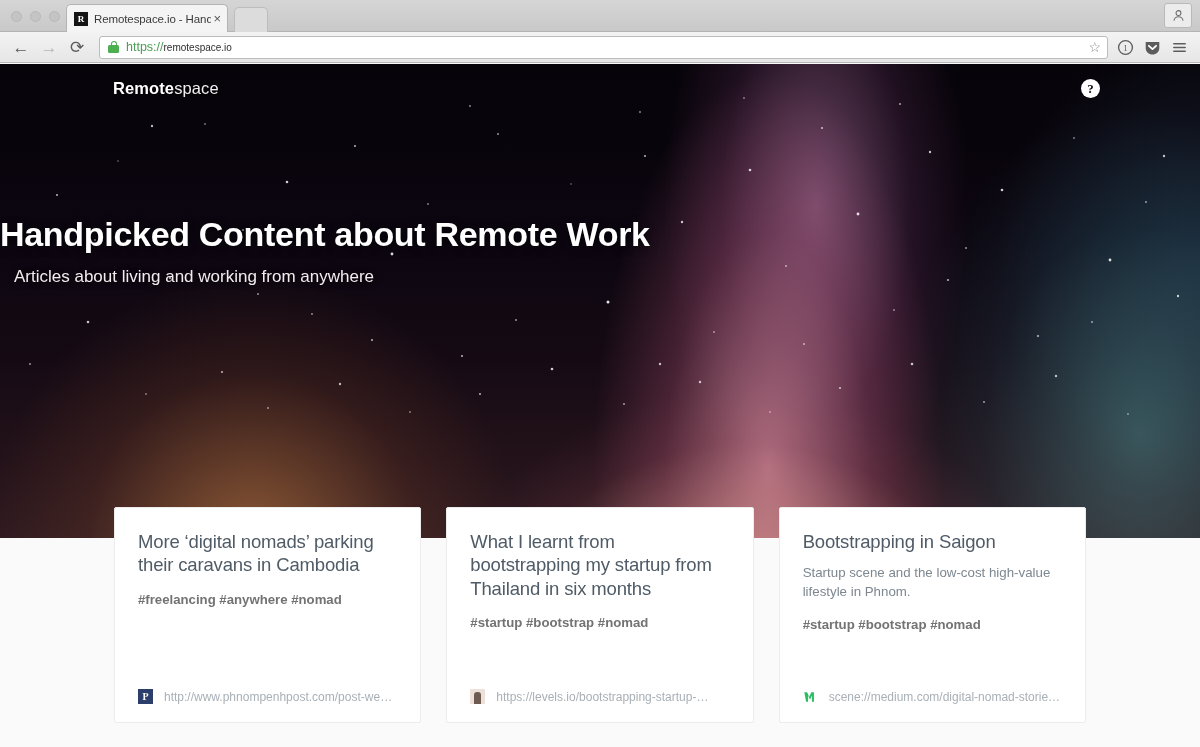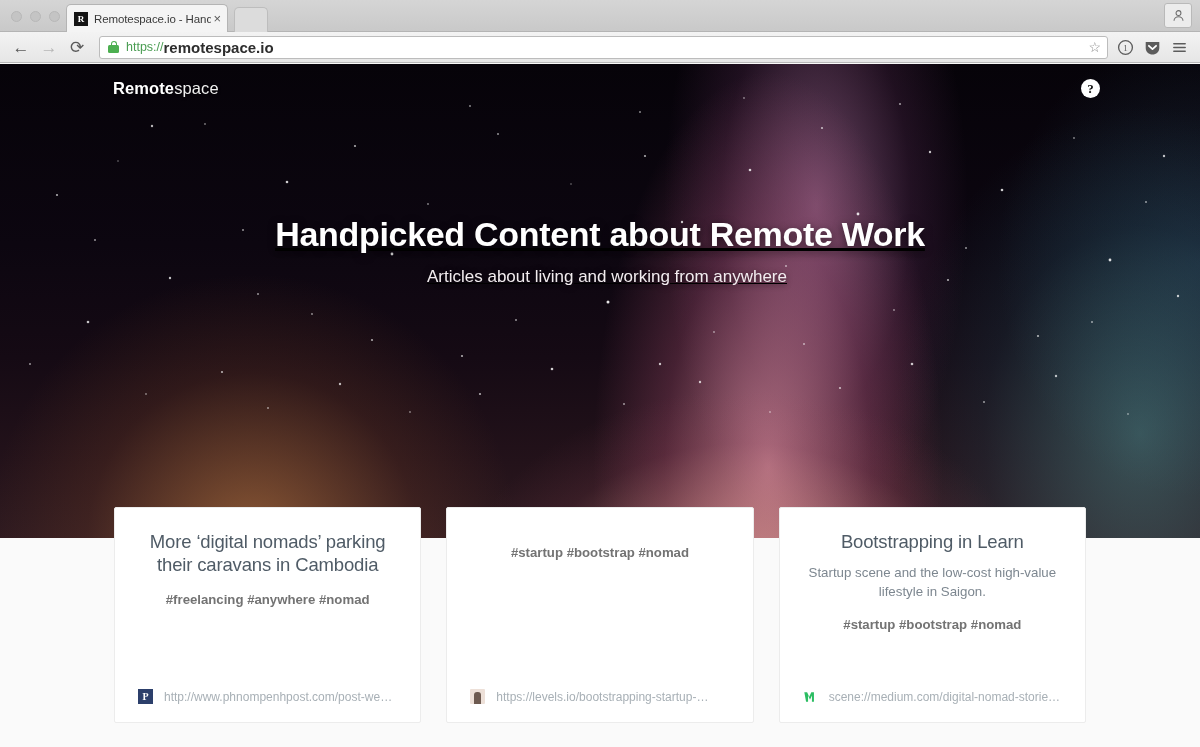--- a/index.html
+++ b/index.html
@@ -160,21 +160,21 @@
   }
   .lock .shackle {
     position: absolute;
     top: 0; left: 2.5px;
     width: 6px; height: 6px;
     border: 1.6px solid #4caf50;
     border-bottom: none;
     border-radius: 3px 3px 0 0;
   }
   .url-scheme { font-size: 12.5px; color: #4a9d52; }
-  .url-host { font-size: 15px; color: #2e2e2e; font-weight: bold; }
+  .url-host { font-size: 10px; color: #2e2e2e; }
   .star {
     position: absolute;
     right: 6px;
     font-size: 14px;
     color: #8a8a8a;
   }
   .chrome-icons {
     display: flex;
     align-items: center;
     gap: 7px;
@@ -254,23 +254,21 @@
     align-items: center;
     justify-content: center;
     line-height: 1;
     font-family: "Liberation Serif", serif;
   }
 
   .hero-copy {
     position: absolute;
     top: 150px;
     left: 0; right: 0;
-    text-align: center;
     z-index: 5;
-    text-decoration: underline;
   }
   .hero-title {
     font-size: 34px;
     font-weight: 700;
     color: #ffffff;
     letter-spacing: -0.3px;
     text-shadow: 0 2px 8px rgba(0,0,0,0.55);
     line-height: 1.2;
   }
   .hero-sub {
@@ -289,21 +287,20 @@
     left: 0;
     width: 1200px;
     padding: 0 114px;
   }
   .grid {
     display: grid;
     grid-template-columns: repeat(3, 1fr);
     column-gap: 25px;
     row-gap: 26px;
     padding-top: 77px;
-    text-align: center;
   }
   .card {
     background: #ffffff;
     border: 1px solid #ececec;
     border-radius: 2px;
     min-height: 216px;
     padding: 22px 23px 0 23px;
     position: relative;
     display: flex;
     flex-direction: column;
@@ -536,30 +533,31 @@
         <div class="card">
           <div class="card-title">More ‘digital nomads’ parking their caravans in Cambodia</div>
           <div class="card-tags">#freelancing #anywhere #nomad</div>
           <div class="card-footer">
             <div class="favicon fav-ppp">P</div>
             <div class="card-url">http://www.phnompenhpost.com/post-weeken…</div>
           </div>
         </div>
 
         <div class="card">
+          <div class="card-title">What I learnt from bootstrapping my startup from Thailand in six months</div>
           <div class="card-tags">#startup #bootstrap #nomad</div>
           <div class="card-footer">
             <div class="favicon fav-levels"></div>
             <div class="card-url">https://levels.io/bootstrapping-startup-…</div>
           </div>
         </div>
 
         <div class="card">
-          <div class="card-title">Bootstrapping in Learn</div>
-          <div class="card-desc">Startup scene and the low-cost high-value lifestyle in Saigon.</div>
+          <div class="card-title">Bootstrapping in Saigon</div>
+          <div class="card-desc">Startup scene and the low-cost high-value lifestyle in Phnom.</div>
           <div class="card-tags">#startup #bootstrap #nomad</div>
           <div class="card-footer">
             <div class="favicon fav-medium">
               <svg width="14" height="14" viewBox="0 0 16 16">
                 <path d="M1.5 2.5h3.2l2.4 5.1 2.4-5.1h3v11h-2.3V6.2L8 11.1 5.8 6.2v7.3H3.5z" fill="#2bbd62"></path>
               </svg>
             </div>
             <div class="card-url">scene://medium.com/digital-nomad-stories…</div>
           </div>
         </div>

